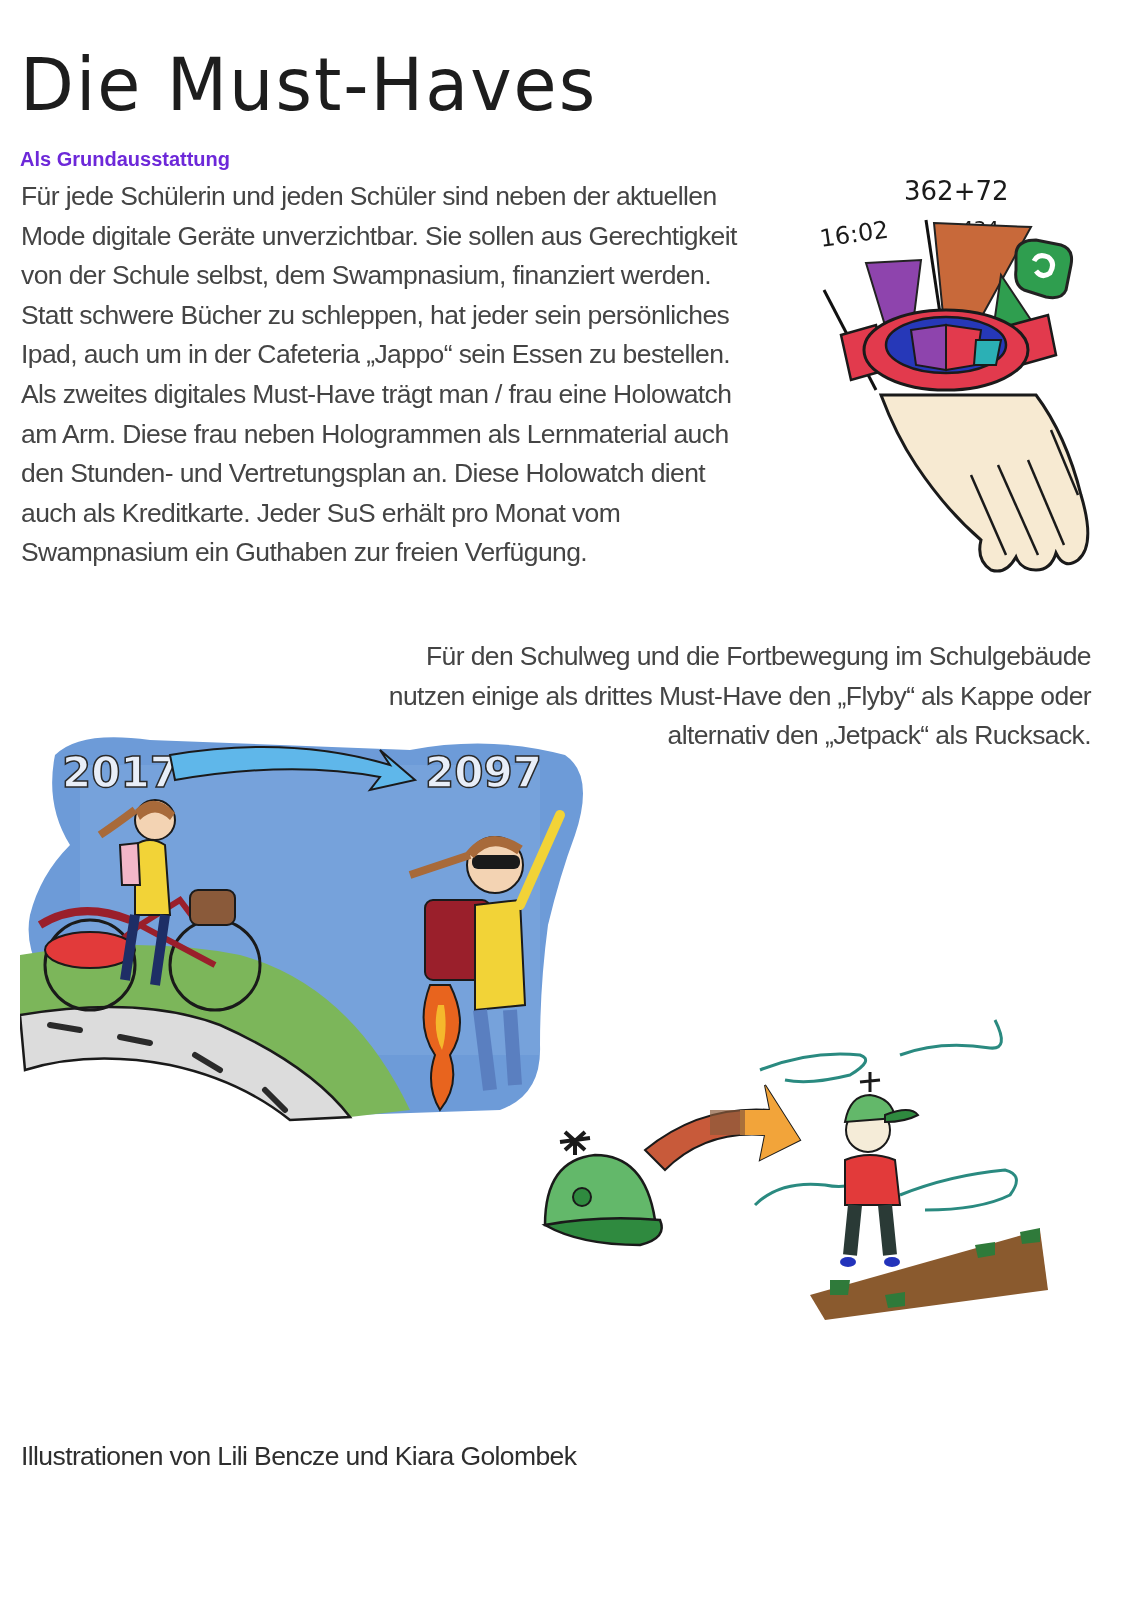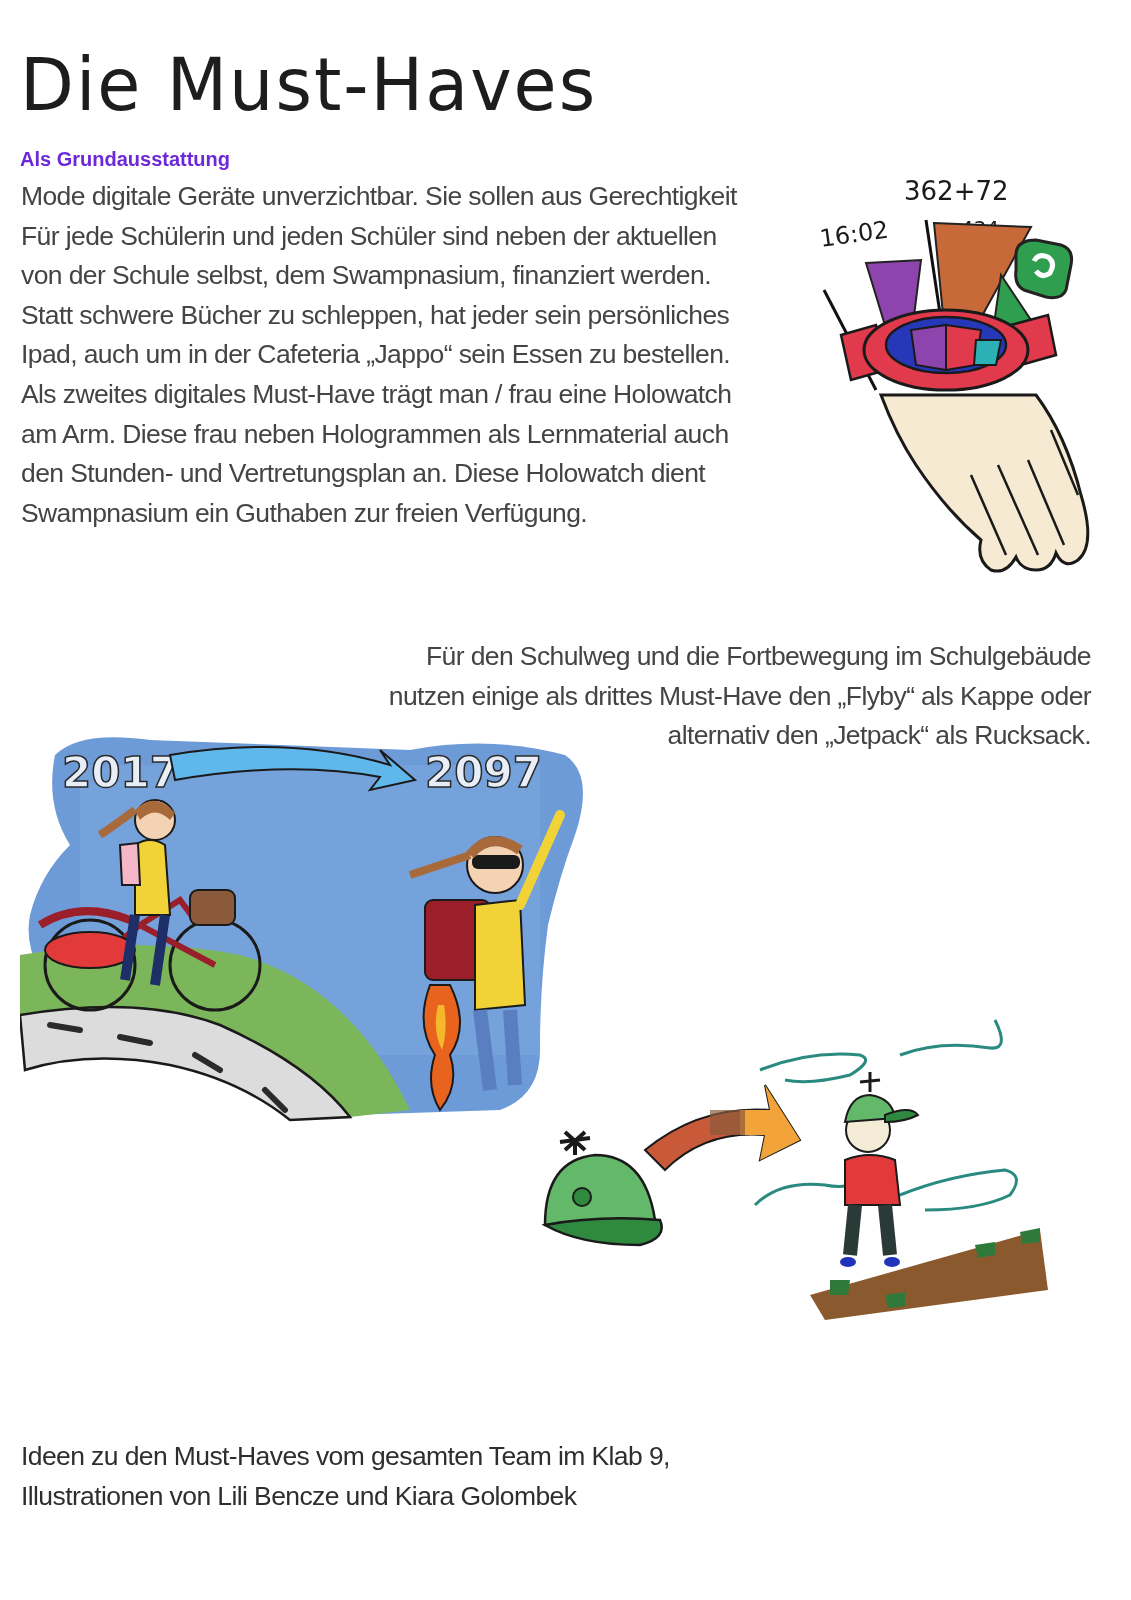--- a/index.html
+++ b/index.html
@@ -33,28 +33,29 @@
     .illus-cap { left: 520px; top: 1010px; width: 560px; height: 320px; }
     svg { display: block; }
   </style>
 </head>
 <body>
 
 <h1 class="title">Die Must-Haves</h1>
 <h2 class="subtitle">Als Grundausstattung</h2>
 
 <p class="para para1">
+  <span class="line">Für jede Schülerin und jeden Schüler sind neben der aktuellen</span>
   <span class="line">Mode digitale Geräte unverzichtbar. Sie sollen aus Gerechtigkeit</span>
-  <span class="line">Für jede Schülerin und jeden Schüler sind neben der aktuellen</span>
   <span class="line">von der Schule selbst, dem Swampnasium, finanziert werden.</span>
   <span class="line">Statt schwere Bücher zu schleppen, hat jeder sein persönliches</span>
   <span class="line">Ipad, auch um in der Cafeteria „Jappo“ sein Essen zu bestellen.</span>
   <span class="line">Als zweites digitales Must-Have trägt man / frau eine Holowatch</span>
   <span class="line">am Arm. Diese frau neben Hologrammen als Lernmaterial auch</span>
   <span class="line">den Stunden- und Vertretungsplan an. Diese Holowatch dient</span>
+  <span class="line">auch als Kreditkarte. Jeder SuS erhält pro Monat vom</span>
   <span class="line">Swampnasium ein Guthaben zur freien Verfügung.</span>
 </p>
 
 <div class="illus illus-watch">
   <svg width="300" height="430" viewBox="0 0 300 430">
 
     <text x="88" y="35" font-family="DejaVu Sans, sans-serif" font-size="26" fill="#1a1a1a">362+72</text>
     <text x="5" y="82" font-family="DejaVu Sans, sans-serif" font-size="24" fill="#1a1a1a" transform="rotate(-8 5 82)">16:02</text>
     <text x="128" y="70" font-family="DejaVu Sans, sans-serif" font-size="20" fill="#1a1a1a">=434</text>
 
@@ -160,15 +161,14 @@
     <path d="M335 195 L330 245 M365 195 L370 245" stroke="#2a3a36" stroke-width="14"></path>
     <ellipse cx="328" cy="252" rx="8" ry="5" fill="#2233bb"></ellipse>
     <ellipse cx="372" cy="252" rx="8" ry="5" fill="#2233bb"></ellipse>
 
     <path d="M290 285 L520 220 L528 280 L305 310 Z" fill="#8a5a2e"></path>
     <path d="M310 270 L330 270 L328 285 L310 285 Z M455 235 L475 232 L475 245 L458 248 Z M500 222 L520 218 L520 232 L502 234 Z M365 285 L385 282 L385 296 L368 298 Z" fill="#2f7a3a"></path>
   </svg>
 </div>
 
 <p class="para footer">
-  <span class="line">Ideen zu den Must-Haves vom gesamten Team im Klab 9,</span>
   <span class="line">Illustrationen von Lili Bencze und Kiara Golombek</span>
 </p>
 
 </body></html>

